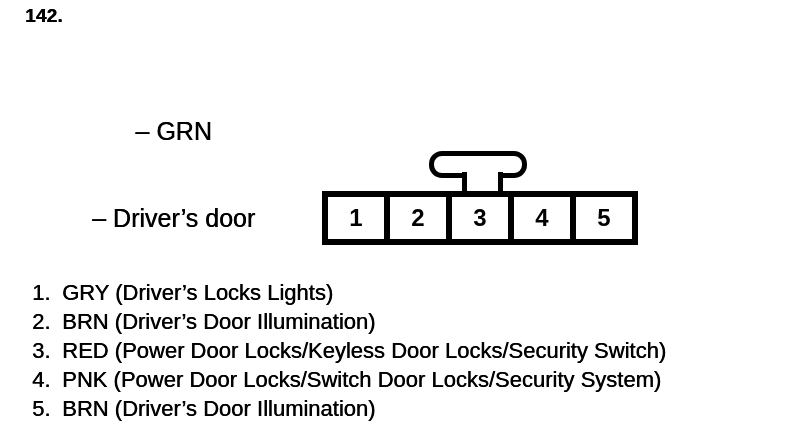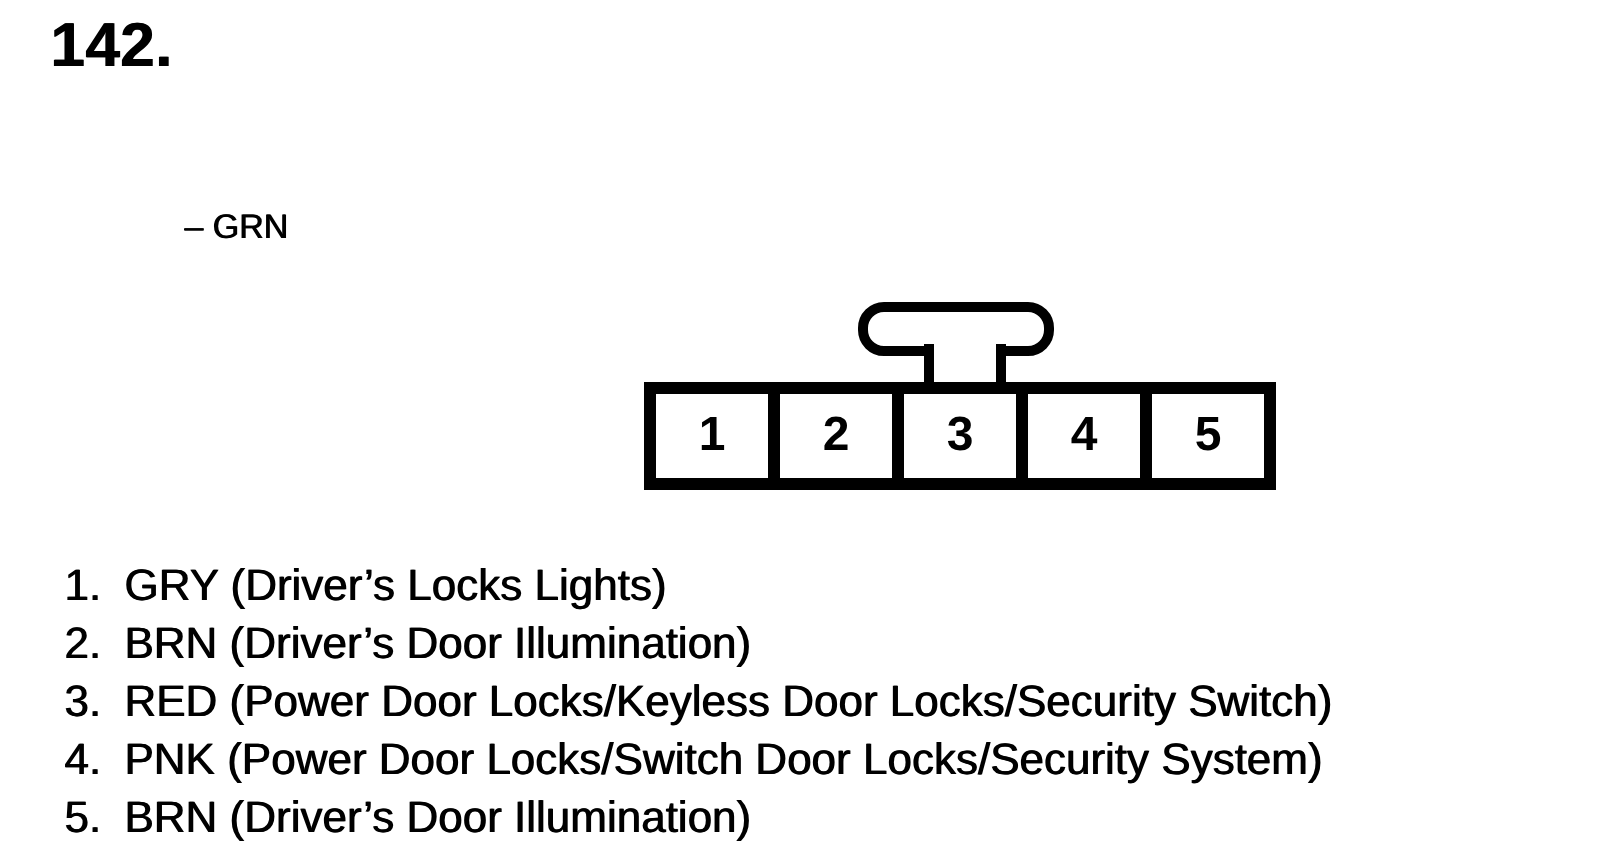--- a/index.html
+++ b/index.html
@@ -15,31 +15,31 @@
   }
   
   .scan { text-shadow: 0.5px 0 0 currentColor; }
 
   .title-row {
     position: absolute;
     left: 25px;
     top: 5px;
     display: flex;
     gap: 14px;
-    font-size: 31px;
+    font-size: 19px;
     font-weight: 700;
     letter-spacing: 0.2px;
     white-space: nowrap;
   }
 
   .details {
     position: absolute;
     left: 92px;
-    top: 41px;
-    font-size: 17px;
+    top: 59px;
+    font-size: 25px;
     line-height: 29px;
     white-space: pre;
     text-align: center;
   }
 
   
   .connector { position: absolute; left: 0; top: 0; width: 800px; height: 430px; pointer-events: none; }
   .latch-bar {
     position: absolute;
     left: 429px;
@@ -98,20 +98,21 @@
 <body>
 
 <div class="page">
 
   <div class="title-row scan">
     <span>142.</span>
   </div>
 
   <div class="details scan">
     <div>– GRN</div>
+    <div>– Driver’s door</div>
   </div>
 
   <div class="connector">
     <div class="latch-bar"></div>
     <div class="latch-stem"></div>
     <div class="connector-body">
       <div class="pin-cell">
           <span>1</span>
         </div>
       <div class="pin-cell">

